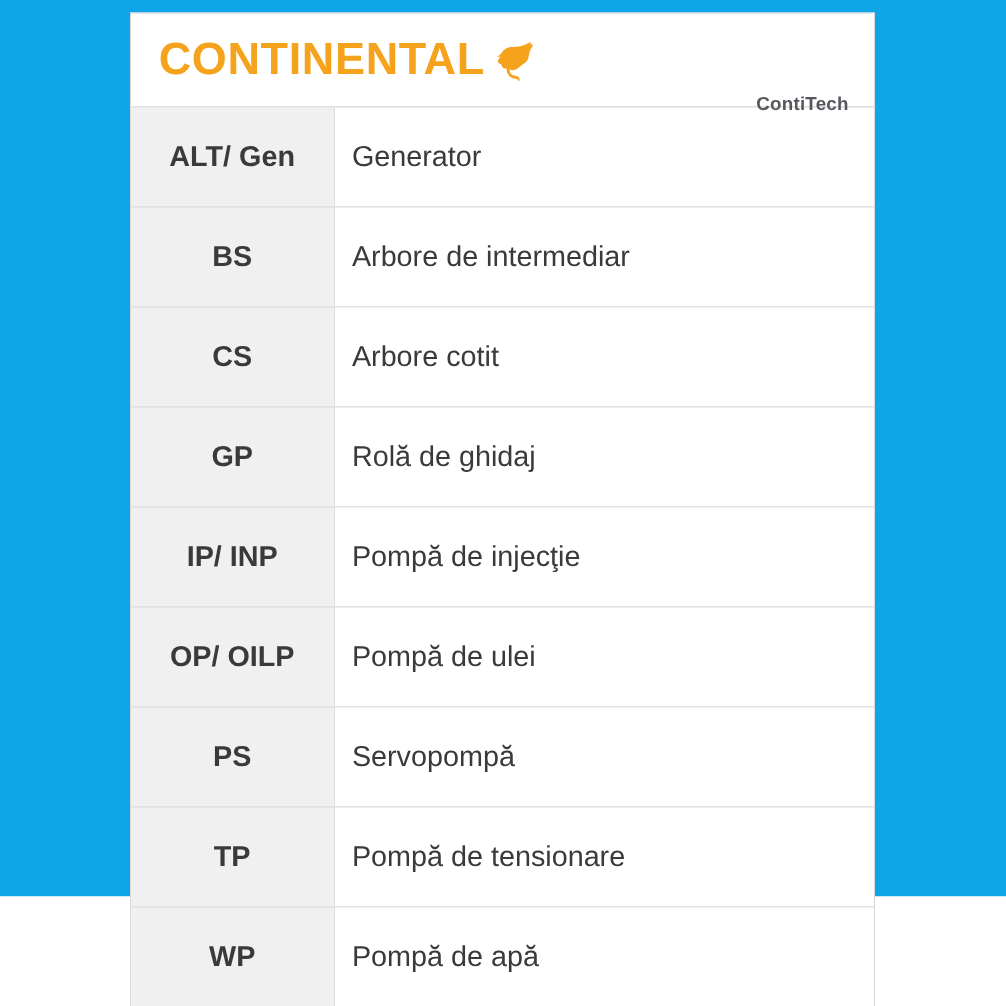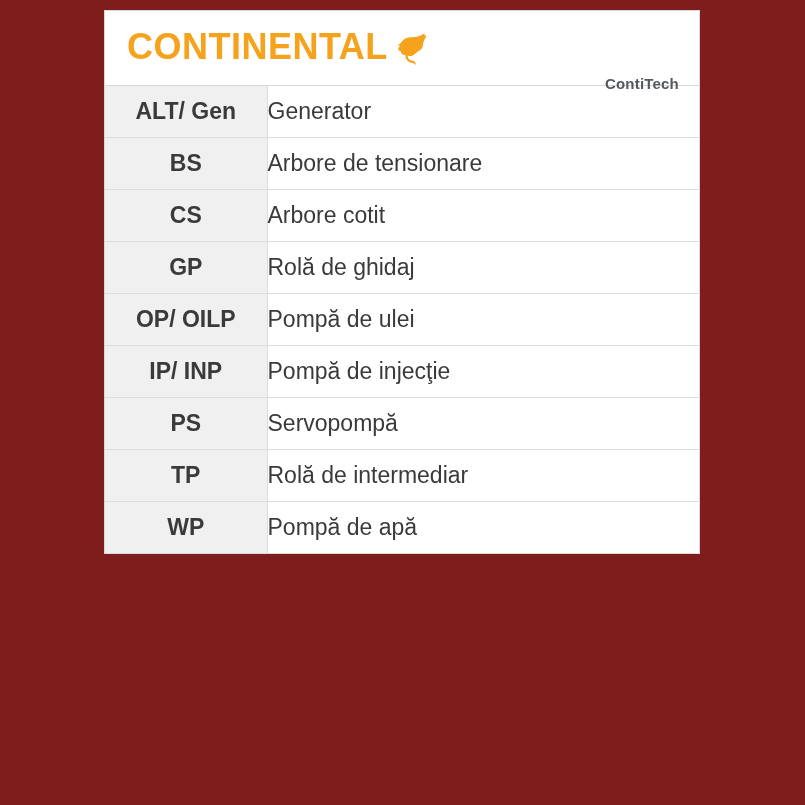--- a/index.html
+++ b/index.html
@@ -9,22 +9,22 @@
   }
   body {
     width: 805px;
     height: 805px;
     font-family: "Liberation Sans", sans-serif;
     overflow: hidden;
   }
   .page {
     position: relative;
     width: 805px;
-    height: 805px;
-    background: #7f1d1d;
+    height: 717px;
+    background: #0ea5e9;
   }
   .sheet {
     position: absolute;
     left: 104px;
     top: 10px;
     width: 596px;
     background: #ffffff;
     border: 1px solid #d8d8d8;
     box-sizing: border-box;
   }
@@ -73,21 +73,21 @@
     table-layout: fixed;
   }
   table.legend col.c1 { width: 162px; }
   table.legend col.c2 { width: auto; }
   table.legend td {
     height: 51px;
     border-bottom: 1px solid #dcdcdc;
     font-size: 23px;
     color: #3a3a3a;
     vertical-align: middle;
-    padding: 0;
+    padding: 14px;
   }
   table.legend tr:last-child td {
     border-bottom: none;
   }
   td.abbr {
     background: #f0f0f0;
     border-right: 1px solid #dcdcdc;
     text-align: center;
     font-weight: bold;
     color: #333333;
@@ -123,45 +123,45 @@
           <col class="c1">
           <col class="c2">
         </colgroup>
       <tbody>
         <tr>
           <td class="abbr">ALT/ Gen</td>
           <td class="desc">Generator</td>
         </tr>
         <tr>
           <td class="abbr">BS</td>
-          <td class="desc">Arbore de tensionare</td>
+          <td class="desc">Arbore de intermediar</td>
         </tr>
         <tr>
           <td class="abbr">CS</td>
           <td class="desc">Arbore cotit</td>
         </tr>
         <tr>
           <td class="abbr">GP</td>
           <td class="desc">Rolă de ghidaj</td>
         </tr>
         <tr>
+          <td class="abbr">IP/ INP</td>
+          <td class="desc">Pompă de injecţie</td>
+        </tr>
+        <tr>
           <td class="abbr">OP/ OILP</td>
           <td class="desc">Pompă de ulei</td>
-        </tr>
-        <tr>
-          <td class="abbr">IP/ INP</td>
-          <td class="desc">Pompă de injecţie</td>
         </tr>
         <tr>
           <td class="abbr">PS</td>
           <td class="desc">Servopompă</td>
         </tr>
         <tr>
           <td class="abbr">TP</td>
-          <td class="desc">Rolă de intermediar</td>
+          <td class="desc">Pompă de tensionare</td>
         </tr>
         <tr>
           <td class="abbr">WP</td>
           <td class="desc">Pompă de apă</td>
         </tr>
       </tbody>
     </table>
 
   </div>
 </div>

